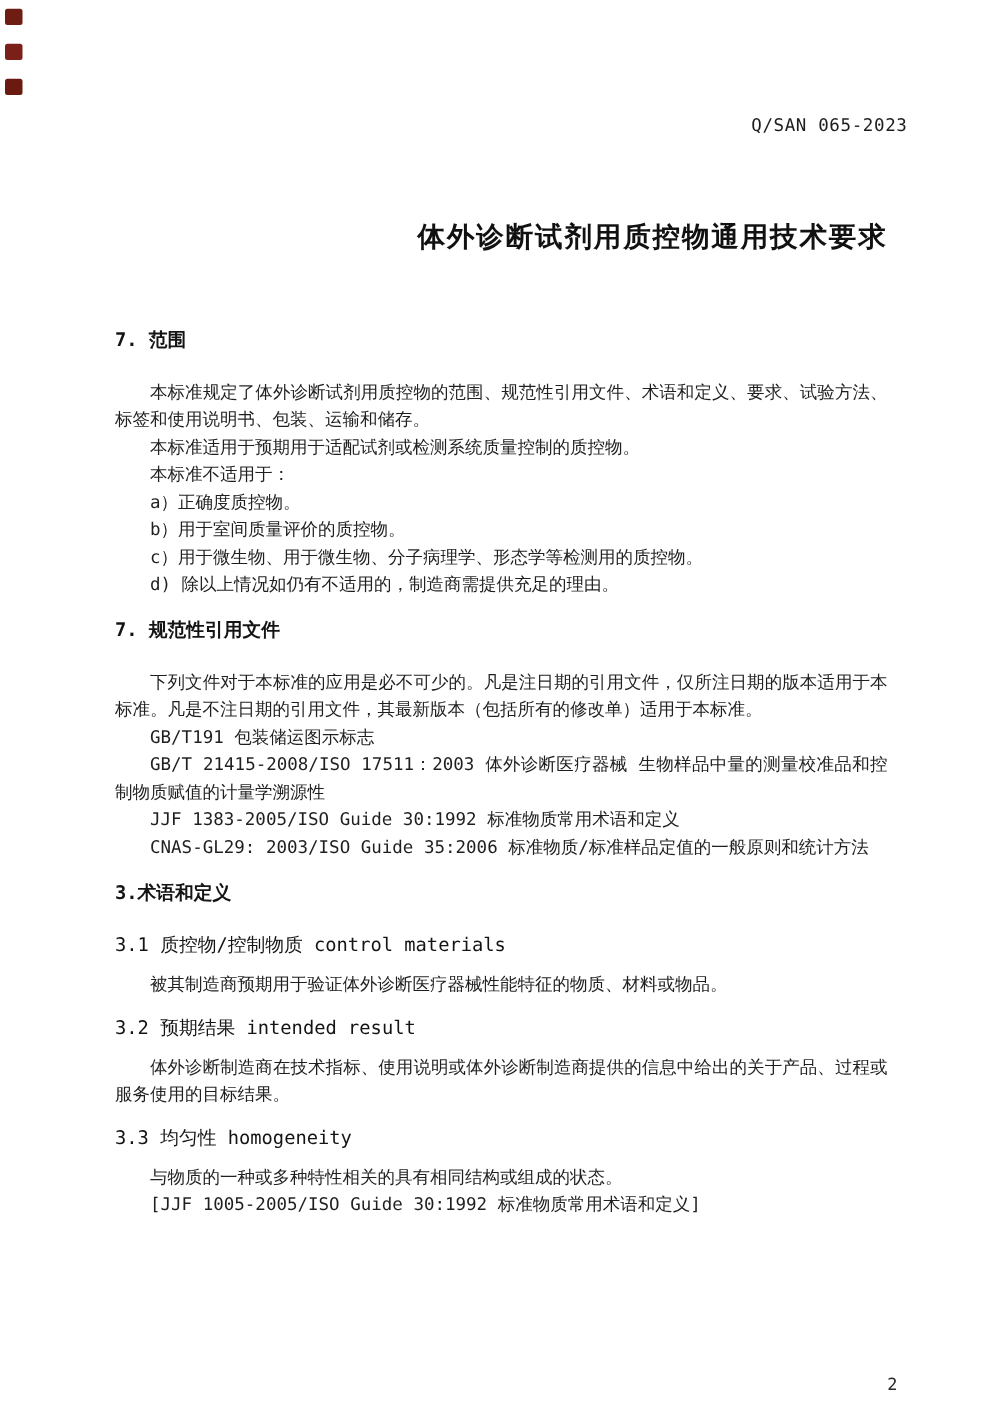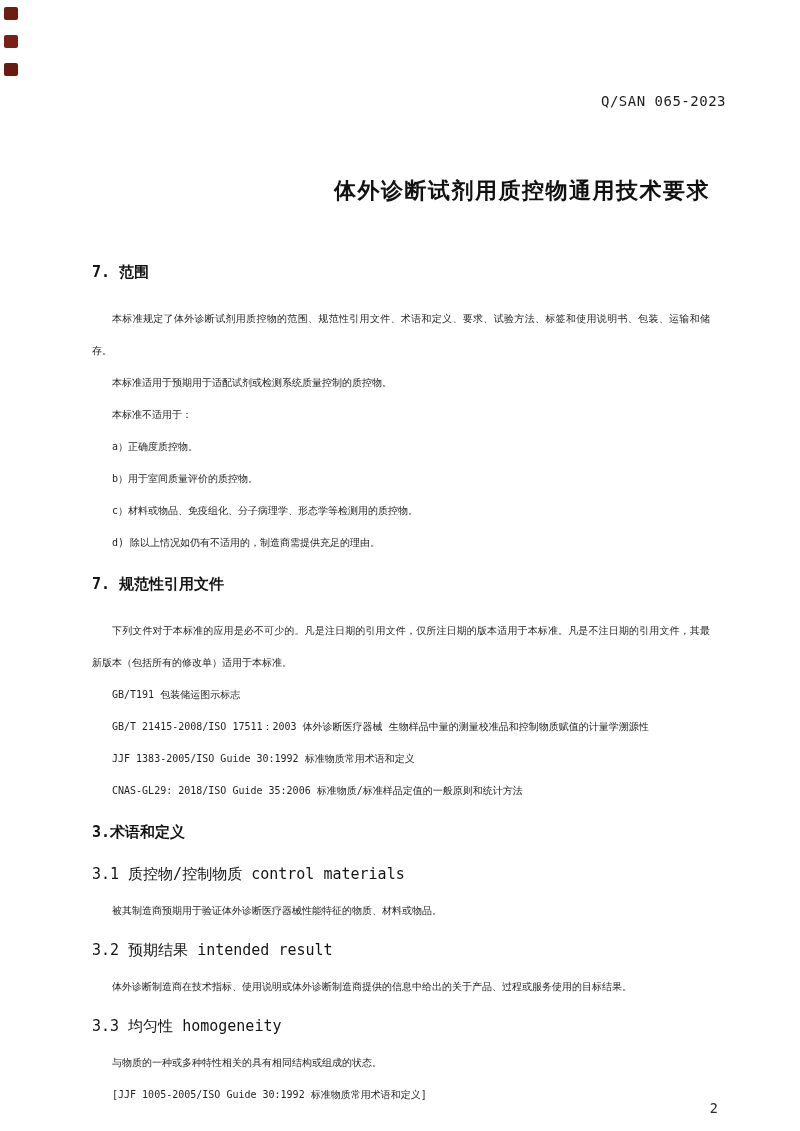--- a/index.html
+++ b/index.html
@@ -57,22 +57,22 @@
   .h-sub {
     margin: 12px 0 10px 0;
     font-size: 15px;
     line-height: 22px;
     font-weight: 400;
     color: #141414;
     font-family: "DejaVu Sans Mono", "DejaVu Sans", sans-serif;
   }
   p.line {
     margin: 0;
-    font-size: 10px;
-    line-height: 32px;
+    font-size: 14px;
+    line-height: 22px;
     text-align: justify;
     color: #1f1f1f;
   }
   p.indent { text-indent: 2em; }
   .page-number {
     position: absolute;
     top: 1100px;
     right: 82px;
     font-size: 13.5px;
     color: #2a2a2a;
@@ -94,31 +94,31 @@
 
     <h1 class="title">体外诊断试剂用质控物通用技术要求</h1>
 
     <section>
       <h2 class="h-major first-heading">7. 范围</h2>
       <p class="line indent">本标准规定了体外诊断试剂用质控物的范围、规范性引用文件、术语和定义、要求、试验方法、标签和使用说明书、包装、运输和储存。</p>
       <p class="line indent">本标准适用于预期用于适配试剂或检测系统质量控制的质控物。</p>
       <p class="line indent">本标准不适用于：</p>
       <p class="line indent">a）正确度质控物。</p>
       <p class="line indent">b）用于室间质量评价的质控物。</p>
-      <p class="line indent">c）材料或物品、免疫组化、分子病理学、形态学等检测用的质控物。</p>
+      <p class="line indent">c）用于微生物、用于微生物、分子病理学、形态学等检测用的质控物。</p>
       <p class="line indent">d) 除以上情况如仍有不适用的，制造商需提供充足的理由。</p>
     </section>
 
     <section>
       <h2 class="h-major">7. 规范性引用文件</h2>
       <p class="line indent">下列文件对于本标准的应用是必不可少的。凡是注日期的引用文件，仅所注日期的版本适用于本标准。凡是不注日期的引用文件，其最新版本（包括所有的修改单）适用于本标准。</p>
       <p class="line indent">GB/T191 包装储运图示标志</p>
       <p class="line indent">GB/T 21415-2008/ISO 17511：2003 体外诊断医疗器械 生物样品中量的测量校准品和控制物质赋值的计量学溯源性</p>
       <p class="line indent">JJF 1383-2005/ISO Guide 30:1992 标准物质常用术语和定义</p>
-      <p class="line indent">CNAS-GL29: 2018/ISO Guide 35:2006 标准物质/标准样品定值的一般原则和统计方法</p>
+      <p class="line indent">CNAS-GL29: 2003/ISO Guide 35:2006 标准物质/标准样品定值的一般原则和统计方法</p>
     </section>
 
     <section>
       <h2 class="h-major">3.术语和定义</h2>
 
       <h3 class="h-sub">3.1 质控物/控制物质 control materials</h3>
       <p class="line indent">被其制造商预期用于验证体外诊断医疗器械性能特征的物质、材料或物品。</p>
 
       <h3 class="h-sub">3.2 预期结果 intended result</h3>
       <p class="line indent">体外诊断制造商在技术指标、使用说明或体外诊断制造商提供的信息中给出的关于产品、过程或服务使用的目标结果。</p>

